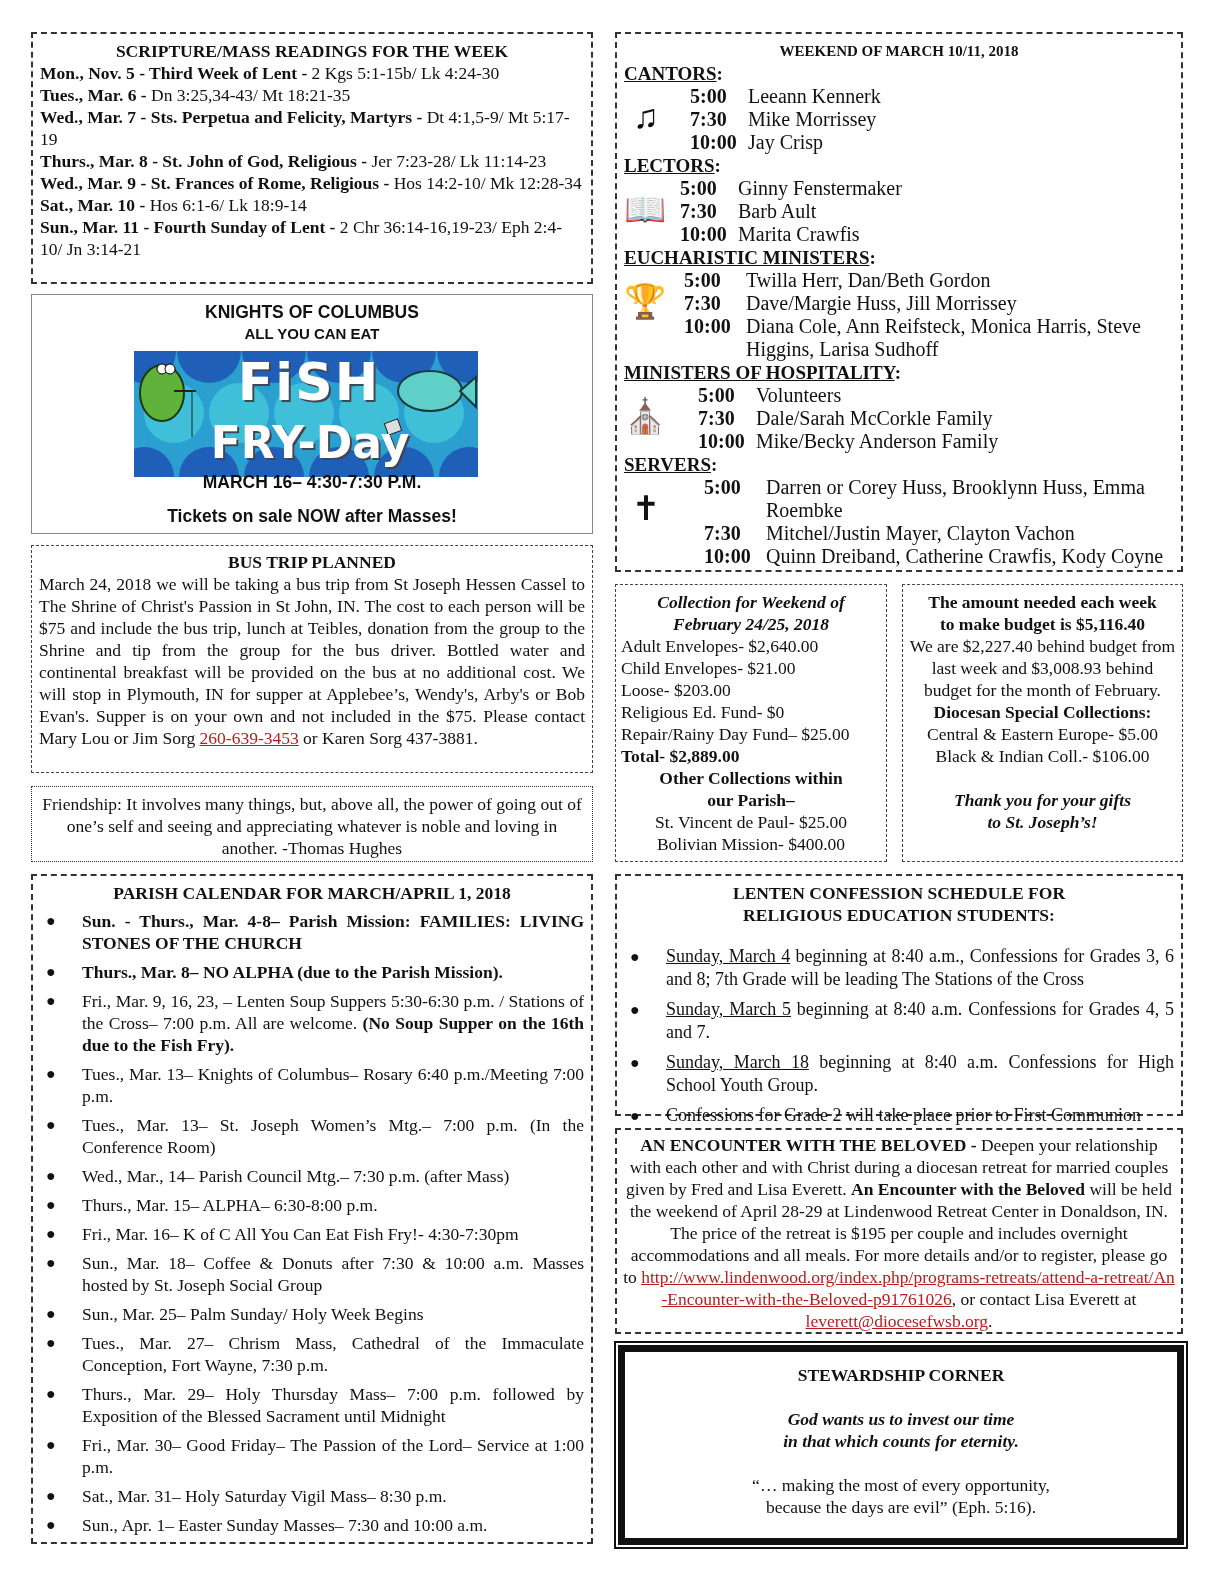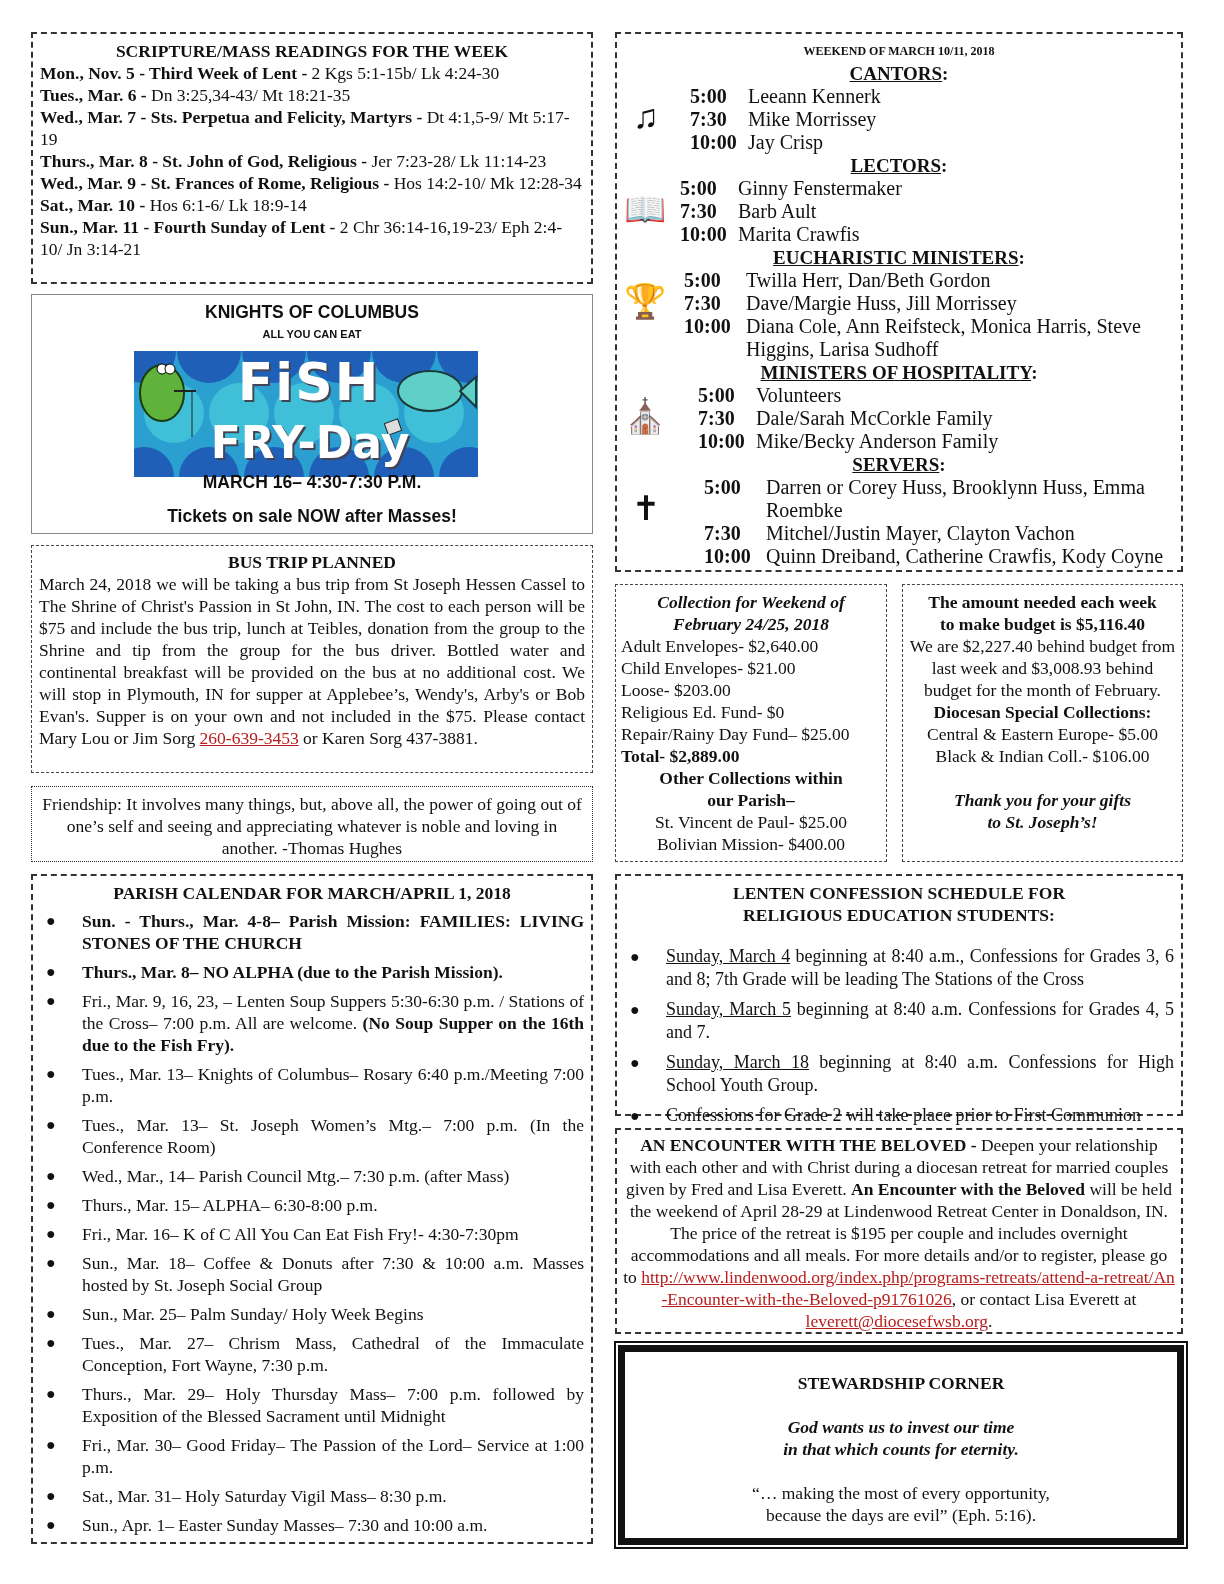--- a/index.html
+++ b/index.html
@@ -14,21 +14,21 @@
   .line { font-size:17.5px; line-height:22px; }
   .b { font-weight:bold; }
   .i { font-style:italic; }
   .u { text-decoration:underline; }
   .link { color:#b91c1c; text-decoration:underline; }
   .center { text-align:center; }
   .justify { text-align:justify; }
   ul.bul { list-style:none; margin:0; padding:0; }
   ul.bul li { position:relative; padding-left:42px; font-size:17.5px; line-height:22px; margin-bottom:7px; text-align:justify; }
   ul.bul li .dot { position:absolute; left:6px; top:0; font-size:16px; }
-  .role-head { font-size:19px; font-weight:bold; line-height:23px;text-align:center; }
+  .role-head { font-size:19px; font-weight:bold; line-height:23px; }
   .role-head .lbl { text-decoration:underline; }
   .role-block { position:relative; }
   .role-icon { position:absolute; left:2px; width:40px; height:60px; display:flex; align-items:center; justify-content:center; font-size:34px; }
   .row { display:flex; font-size:20px; line-height:23px; }
   .row .t { font-weight:bold; flex:none; }
   .row .n { flex:1; }
   .banner { position:absolute; left:102px; top:56px; width:344px; height:126px; background:#2a9fd0; overflow:hidden; }
 </style>
 </head>
 <body>
@@ -41,21 +41,21 @@
       <div class="line"><span class="b">Wed., Mar. 7 - Sts. Perpetua and Felicity, Martyrs - </span><span>Dt 4:1,5-9/ Mt 5:17-19</span></div>
       <div class="line"><span class="b">Thurs., Mar. 8 - St. John of God, Religious - </span><span>Jer 7:23-28/ Lk 11:14-23</span></div>
       <div class="line"><span class="b">Wed., Mar. 9 - St. Frances of Rome, Religious - </span><span>Hos 14:2-10/ Mk 12:28-34</span></div>
       <div class="line"><span class="b">Sat., Mar. 10 - </span><span>Hos 6:1-6/ Lk 18:9-14</span></div>
       <div class="line"><span class="b">Sun., Mar. 11 - Fourth Sunday of Lent - </span><span>2 Chr 36:14-16,19-23/ Eph 2:4-10/ Jn 3:14-21</span></div>
     </div>
 </div>
 
 <div class="box solid-gray" style="left:31px;top:294px;width:562px;height:240px;">
   <div class="sans b center" style="margin-top:6px;font-size:17.5px;line-height:22px;">KNIGHTS OF COLUMBUS</div>
-  <div class="sans b center" style="font-size:11px;line-height:22px;">ALL YOU CAN EAT</div>
+  <div class="sans b center" style="font-size:15px;line-height:22px;">ALL YOU CAN EAT</div>
   <div class="banner">
     <svg width="344" height="126" viewBox="0 0 344 126">
       <rect width="344" height="126" fill="#2a9fd0"></rect>
       <g fill="#1f5fb8">
         <circle cx="10" cy="0" r="32"></circle>
           <circle cx="75" cy="0" r="32"></circle>
           <circle cx="140" cy="0" r="32"></circle>
           <circle cx="205" cy="0" r="32"></circle>
           <circle cx="270" cy="0" r="32"></circle>
           <circle cx="335" cy="0" r="32"></circle>
@@ -117,21 +117,21 @@
       <li><span class="dot">●</span><span class="b"></span><span>Sun., Mar. 25– Palm Sunday/ Holy Week Begins</span><span class="b"></span></li>
       <li><span class="dot">●</span><span class="b"></span><span>Tues., Mar. 27– Chrism Mass, Cathedral of the Immaculate Conception, Fort Wayne, 7:30 p.m.</span><span class="b"></span></li>
       <li><span class="dot">●</span><span class="b"></span><span>Thurs., Mar. 29– Holy Thursday Mass– 7:00 p.m. followed by Exposition of the Blessed Sacrament until Midnight</span><span class="b"></span></li>
       <li><span class="dot">●</span><span class="b"></span><span>Fri., Mar. 30– Good Friday– The Passion of the Lord– Service at 1:00 p.m.</span><span class="b"></span></li>
       <li><span class="dot">●</span><span class="b"></span><span>Sat., Mar. 31– Holy Saturday Vigil Mass– 8:30 p.m.</span><span class="b"></span></li>
       <li><span class="dot">●</span><span class="b"></span><span>Sun., Apr. 1– Easter Sunday Masses– 7:30 and 10:00 a.m.</span><span class="b"></span></li>
     </ul>
 </div>
 
 <div class="box dashdot" style="left:615px;top:32px;width:568px;height:540px;padding:6px 7px;">
-  <div class="title" style="font-size:12px;">WEEKEND OF MARCH 10/11, 2018</div>
+  <div class="title" style="font-size:15px;">WEEKEND OF MARCH 10/11, 2018</div>
   <div id="roles">
       <div class="role-block">
         <div class="role-head"><span class="lbl">CANTORS</span>:</div>
       <div style="position:relative;">
         <span class="role-icon" style="top:2px;">♫</span>
         <div class="row" style="padding-left:66px">
             <span class="t" style="width:58px">5:00</span>
             <span class="n">Leeann Kennerk</span>
           </div>
           <div class="row" style="padding-left:66px">
@@ -255,19 +255,19 @@
       <li style="font-size: 18px; line-height: 23px;"><span class="dot">●</span><span class="u">Sunday, March 5</span><span> beginning at 8:40 a.m. Confessions for Grades 4, 5 and 7.</span></li>
       <li style="font-size: 18px; line-height: 23px;"><span class="dot">●</span><span class="u">Sunday, March 18</span><span> beginning at 8:40 a.m. Confessions for High School Youth Group.</span></li>
       <li style="font-size: 18px; line-height: 23px;"><span class="dot">●</span><span class="u"></span><span>Confessions for Grade 2 will take place prior to First Communion</span></li>
     </ul>
 </div>
 
 <div class="box dashdot" style="left:615px;top:1128px;width:568px;height:206px;padding:4px 6px;">
   <div class="line center"><span class="b">AN ENCOUNTER WITH THE BELOVED - </span><span>Deepen your relationship with each other and with Christ during a diocesan retreat for married couples given by Fred and Lisa Everett. </span><span class="b">An Encounter with the Beloved</span><span> will be held the weekend of April 28-29 at Lindenwood Retreat Center in Donaldson, IN. The price of the retreat is $195 per couple and includes overnight accommodations and all meals. For more details and/or to register, please go to </span><span class="link" style="word-break:break-all;">http://www.lindenwood.org/index.php/programs-retreats/attend-a-retreat/An-Encounter-with-the-Beloved-p91761026</span><span>, or contact Lisa Everett at </span><span class="link">leverett@diocesefwsb.org</span><span>.</span></div>
 </div>
 
-<div class="box" style="left:618px;top:1345px;width:566px;height:200px;border:7px solid #111;box-shadow:0 0 0 2px #fff, 0 0 0 4px #111;padding:20px;">
+<div class="box" style="left:618px;top:1345px;width:566px;height:200px;border:7px solid #111;box-shadow:0 0 0 2px #fff, 0 0 0 4px #111;padding:12px;">
   <div class="title" style="margin-bottom:22px;">STEWARDSHIP CORNER</div>
   <div class="b i center line">God wants us to invest our time</div>
   <div class="b i center line" style="margin-bottom:22px;">in that which counts for eternity.</div>
   <div class="center line">“… making the most of every opportunity,</div>
   <div class="center line">because the days are evil”  (Eph. 5:16).</div>
 </div>
 
 </body></html>

